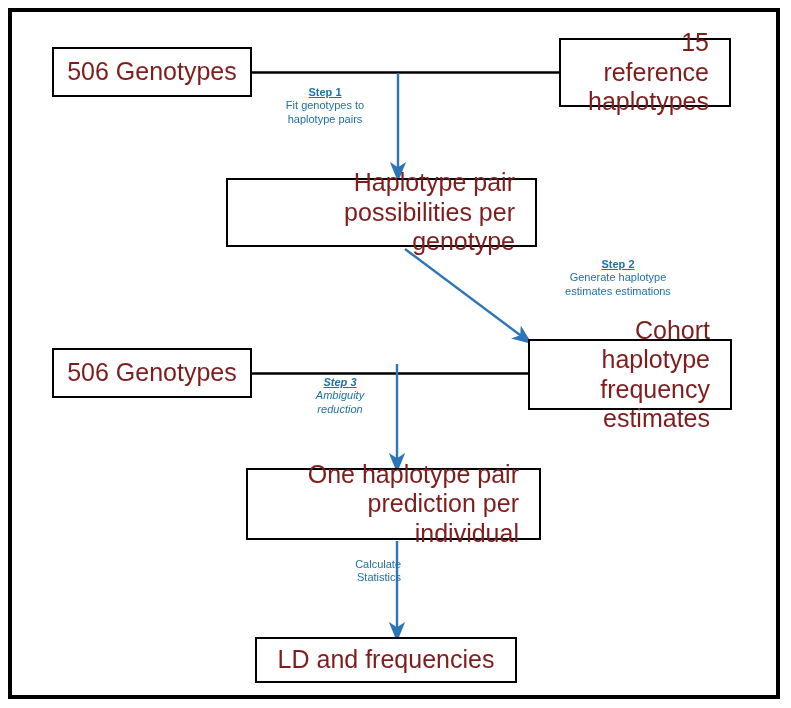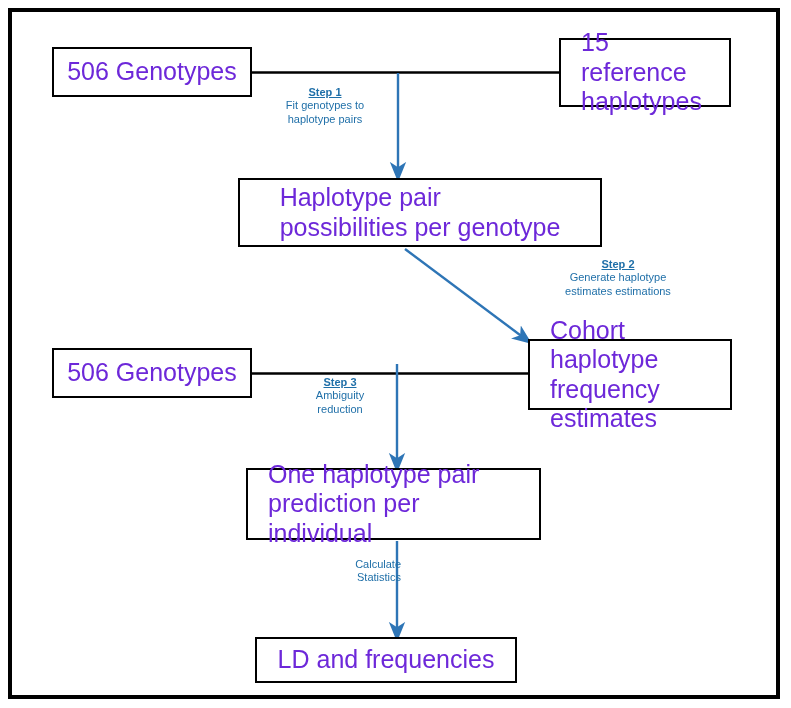--- a/index.html
+++ b/index.html
@@ -28,33 +28,33 @@
     background: #ffffff;
   }
   .node {
     position: absolute;
     border: 2px solid #000000;
     background: #ffffff;
     box-sizing: border-box;
     display: flex;
     align-items: center;
     justify-content: center;
-    text-align: left;
-    color: #6d28d9;
+    text-align: right;
+    color: #7f1d1d;
     font-size: 25px;
     line-height: 1.18;
     font-family: "Liberation Sans", sans-serif;
     z-index: 5;
   }
   .node span { display: block; padding: 0 10px; }
 
   
   #node-genotypes-top   { left: 40px;  top: 35px;  width: 200px; height: 50px; }
   #node-reference-hap   { left: 547px; top: 26px;  width: 172px; height: 69px; }
-  #node-hap-pair-poss   { left: 226px; top: 166px; width: 364px; height: 69px; }
+  #node-hap-pair-poss   { left: 214px; top: 166px; width: 311px; height: 69px; }
   #node-cohort-freq     { left: 516px; top: 327px; width: 204px; height: 71px; }
   #node-genotypes-mid   { left: 40px;  top: 336px; width: 200px; height: 50px; }
   #node-one-hap-pred    { left: 234px; top: 456px; width: 295px; height: 72px; }
   #node-ld-freq         { left: 243px; top: 625px; width: 262px; height: 46px; }
 
   
   #wires {
     position: absolute;
     left: 0;
     top: 0;
@@ -76,21 +76,21 @@
     display: block;
     font-weight: bold;
     text-decoration: underline;
   }
   .steplabel .desc { display: block; }
   .centered { text-align: center; }
   .leftal { text-align: right; }
 
   #label-step1 { left: 243px; top: 74px;  width: 140px; }
   #label-step2 { left: 491px; top: 246px; width: 230px; }
-  #label-step3 { left: 274px; top: 364px; width: 108px; }
+  #label-step3 { left: 274px; top: 364px; width: 108px; font-style: italic; }
   #label-calc  { left: 289px; top: 546px; width: 100px; }
 </style>
 </head>
 <body>
 
 <div id="figure">
   <div id="frame">
 
     <svg id="wires" viewBox="0 0 791 708" xmlns="http://www.w3.org/2000/svg">
       <defs>

